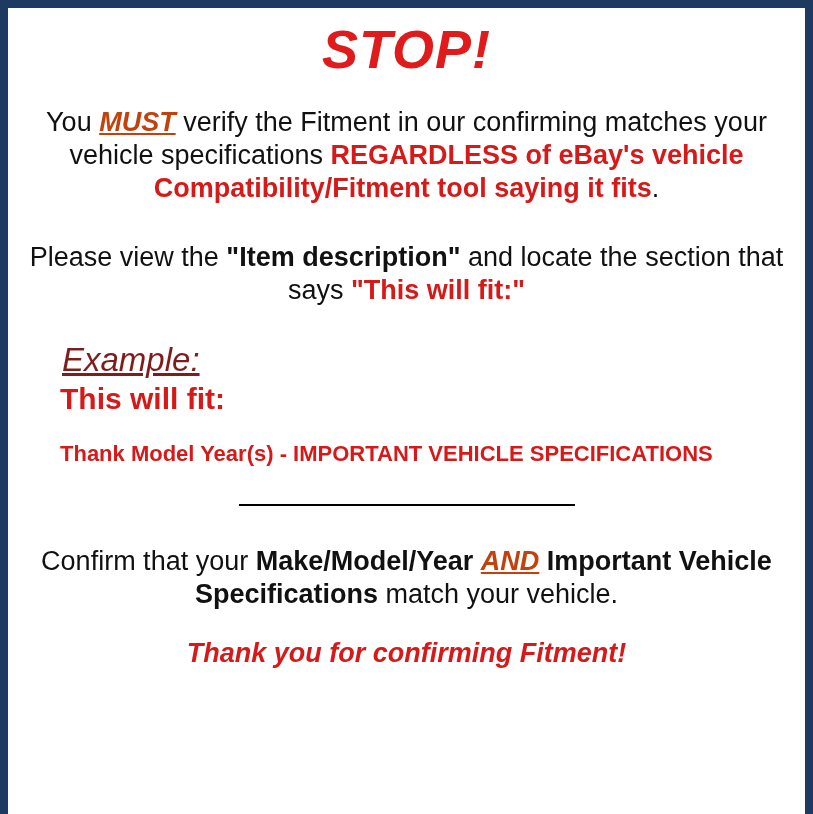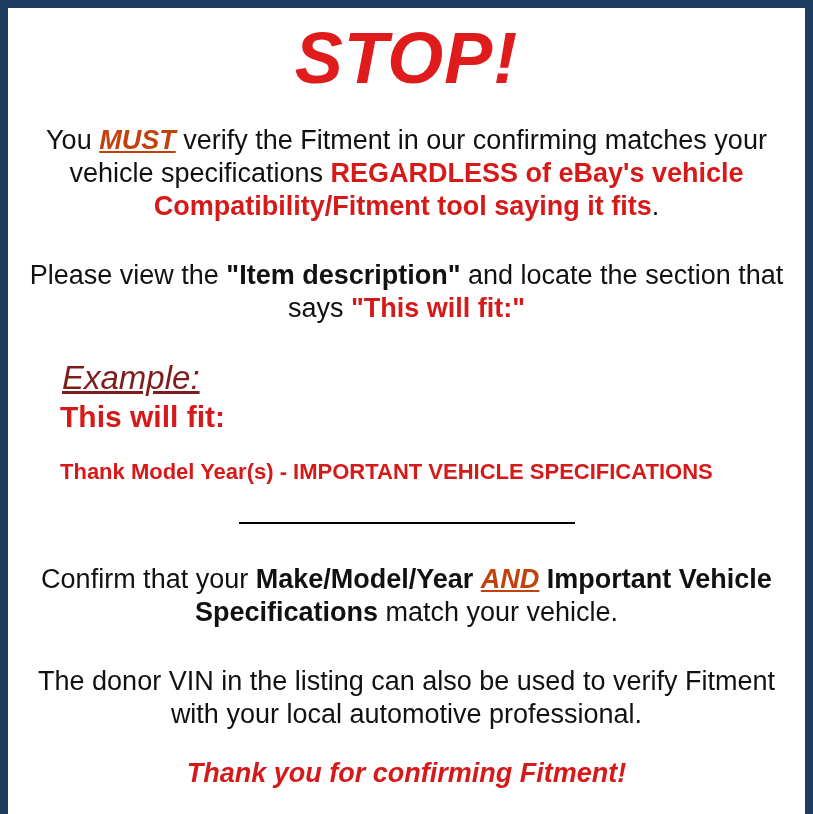--- a/index.html
+++ b/index.html
@@ -31,21 +31,21 @@
     padding: 0 10px;
     background: #ffffff;
     text-align: center;
   }
 
   
   .stop-title {
     color: #e01b1b;
     font-weight: bold;
     font-style: italic;
-    font-size: 72px;
+    font-size: 54px;
     line-height: 1.0;
     letter-spacing: 1px;
     margin: 14px 0 0 0;
     text-align: center;
     white-space: nowrap;
   }
 
   
   .tagline {
     color: #cc1111;
@@ -168,18 +168,17 @@
     </div>
 
     <div class="divider-wrap">
       <span class="divider"></span>
     </div>
 
     <p class="para para-confirm">
       <span>Confirm that your </span><span class="b">Make/Model/Year</span><span> </span><span class="red-bi-u">AND</span><span> </span><span class="b">Important Vehicle Specifications</span><span> match your vehicle.</span>
     </p>
 
-    <p class="para para-vin">The donor VIN in the listing can also be used to verify Fitment with your local automotive professional.</p>
 
     <div class="thanks">Thank you for confirming Fitment!</div>
 
   </div>
 </div>
 
 </body></html>

